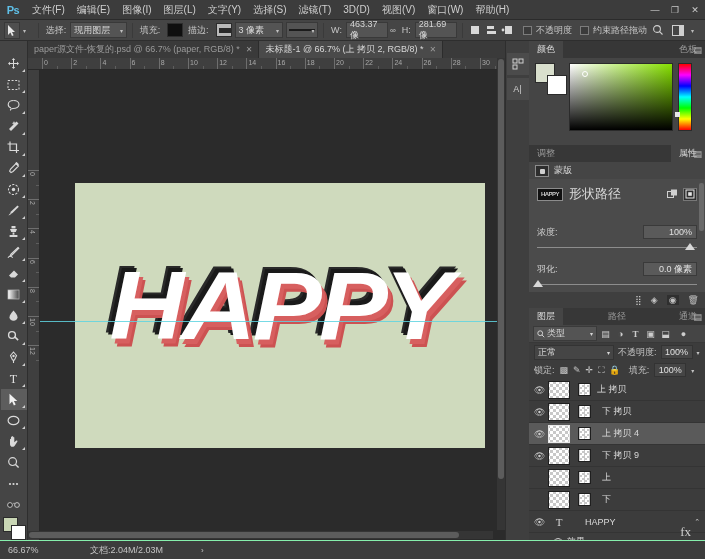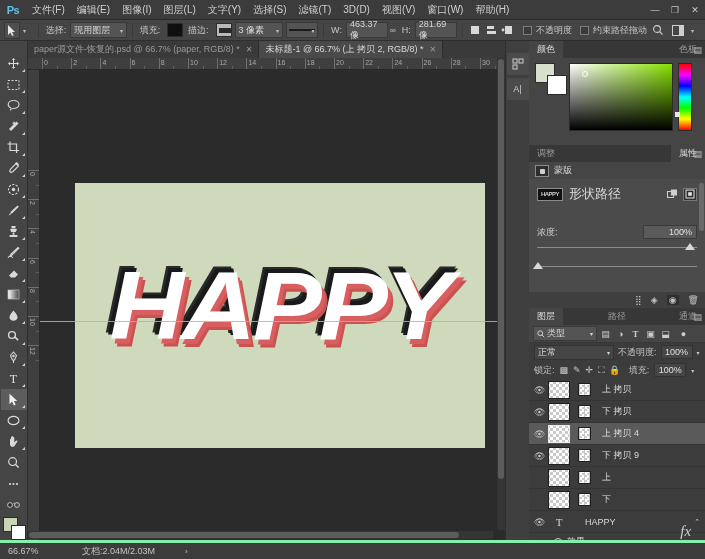--- a/index.html
+++ b/index.html
@@ -287,32 +287,32 @@
       repeating-conic-gradient(#c8c8c8 0% 25%, #fff 0% 50%) 50%/6px 6px;
     position:relative; flex:none;
   }
   .lthumb.sel-mask { border:1px solid #e8e8e8; }
   .lthumb.text-ic { background:#3c3c3c; border:none; display:flex; align-items:center; justify-content:center; font-size:11px; color:#d6d6d6; font-family:"Liberation Serif",serif;}
   .lthumb.mini-mask {
     background: repeating-conic-gradient(#c8c8c8 0% 25%, #fff 0% 50%) 50%/5px 5px;
     width:13px; height:13px; margin-left:2px;
   }
   .lname { font-size:9px; color:#dadada; white-space:nowrap; }
-  .lfx { margin-left:auto; font-size:15px; color:#cfcfcf; font-style:italic; font-family:"Liberation Serif", serif; padding-right:3px;margin-top:20px;}
+  .lfx { margin-left:auto; font-size:13px; color:#cfcfcf; font-family:"Liberation Serif", serif; padding-right:3px;margin-top:20px;}
   .lcaret { font-size:7px; color:#cfcfcf; padding-right:5px; }
   .sub-row { height:17px; display:flex; align-items:center; padding-left:24px; border-bottom:1px solid #343434;}
   .sub-row2 { padding-left:36px; }
   .sub-eye { width:14px; font-size:8px; color:#cfcfcf; }
   .sub-name { font-size:9px; color:#d6d6d6; }
 
   
   .statusbar {
     position:absolute; left:0; top:540px; width:705px; height:19px;
-    background:#3c3c3c; border-top:3px solid #86efac; display:flex; align-items:center;
-    font-size:9px; color:#c4c4c4; padding-left:4px; gap:8px;
+    background:#3c3c3c; border-top:1px solid #86efac; display:flex; align-items:center;
+    font-size:9px; color:#c4c4c4; padding-left:4px; gap:16px;
   }
   .st-zoom { width:62px; padding-left:4px;}
   .st-doc { padding-left:8px; }
   .st-caret { padding-left:22px; font-size:8px; }
   .hscroll { position:absolute; left:28px; top:531px; width:465px; height:8px; background:#353535; }
   .hscroll .th { position:absolute; left:1px; top:1px; width:430px; height:6px; background:#5c5c5c; border-radius:3px;}
   .vscroll { position:absolute; left:497px; top:58px; width:8px; height:472px; background:#353535; }
   .vscroll .th { position:absolute; left:1px; top:1px; width:6px; height:420px; background:#5c5c5c; border-radius:3px;}
 </style>
 </head>
@@ -752,20 +752,26 @@
         <div class="prop-row">
           <div class="prop-label">浓度:</div>
           <div class="prop-field">
               <span>100%</span>
             </div>
         </div>
         <div class="slider">
           <div class="track"></div>
           <div class="knob" style="left:calc(100% - 12px)"></div>
         </div>
+        <div class="prop-row">
+          <div class="prop-label">羽化:</div>
+          <div class="prop-field">
+              <span>0.0 像素</span>
+            </div>
+        </div>
         <div class="slider">
           <div class="track"></div>
           <div class="knob" style="left:-4px"></div>
         </div>
         <div class="scrollbar-v">
             <div class="thumb"></div>
           </div>
       </div>
       <div class="prop-foot">
         <span>⣿</span>
@@ -822,21 +828,21 @@
           </div>
         <div class="lp-sm" style="font-size:6px">▾</div>
       </div>
 
       <div class="layer-list">
 
         <div class="layer-row">
           <div class="eye">👁</div>
           <div class="lthumb"></div>
           <div class="lthumb mini-mask"></div>
-          <div class="lname" style="margin-left:5px">上 拷贝</div>
+          <div class="lname" style="">上 拷贝</div>
         </div>
 
         <div class="layer-row">
           <div class="eye">👁</div>
           <div class="lthumb"></div>
           <div class="lthumb mini-mask"></div>
           <div class="lname" style="margin-left:5px">下 拷贝</div>
         </div>
 
         <div class="layer-row selected">

